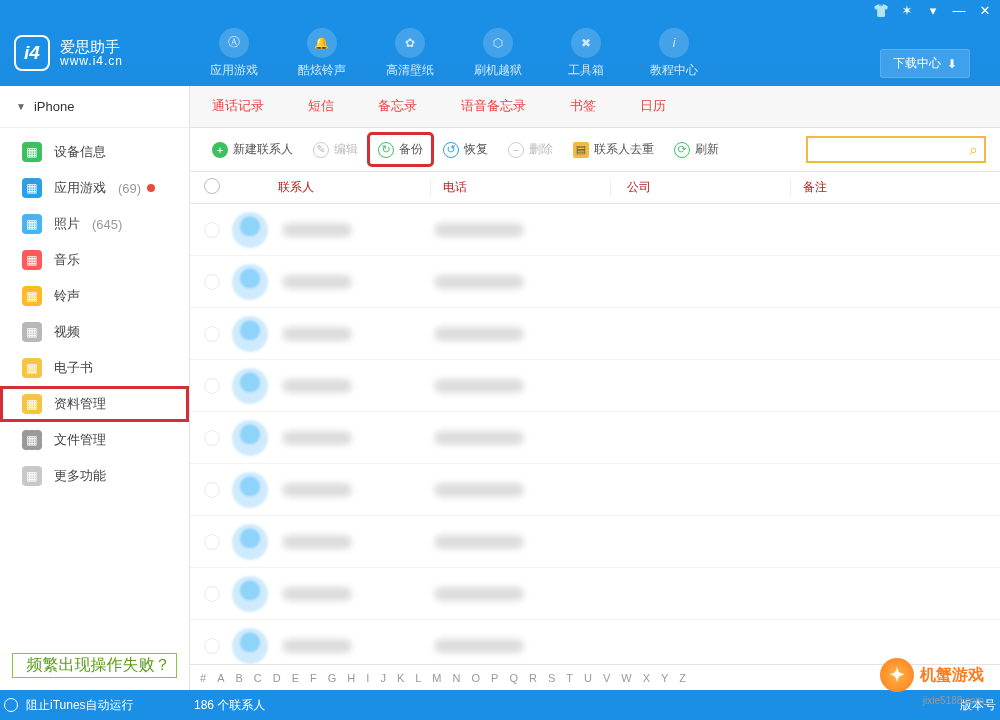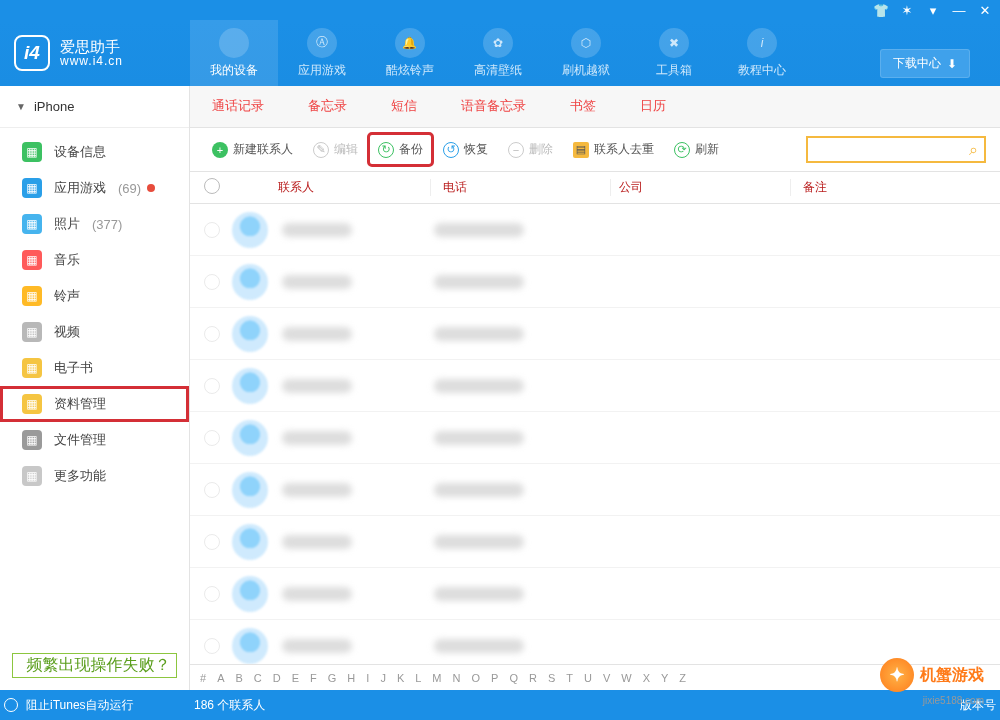--- a/index.html
+++ b/index.html
@@ -45,21 +45,21 @@
 .tool-btn .ic { width: 16px; height: 16px; border-radius: 50%; display:flex; align-items:center; justify-content:center; font-size:11px;}
 .tool-highlight { outline: 3px solid #d42f36; padding: 6px 8px; border-radius:2px;}
 .search { margin-left: auto; width: 180px; height: 27px; border: 2px solid #f5b93f; display: flex; align-items: center; padding: 0 6px; }
 .search input { border: none; outline: none; flex: 1; font-size: 12px; }
 
 .th-row { height: 32px; border-bottom: 1px solid #e3e3e3; display: flex; align-items: center; padding-left: 14px; font-size: 12px; color: #b91c1c;}
 .th-check { width: 26px;}
 .circ { width:16px; height:16px; border:1.5px solid #bbb; border-radius:50%; display:inline-block;}
 .col-contact { width: 200px; padding-left: 48px;}
 .col-phone { width: 180px; border-left:1px solid #eee; padding-left:12px;}
-.col-company { width: 180px; border-left:1px solid #eee; padding-left:8px;}
+.col-company { width: 180px; border-left:1px solid #eee; padding-left:16px;}
 .col-note { flex:1; border-left:1px solid #eee; padding-left:12px;}
 
 .rows { flex: 1; overflow: hidden; }
 .row { height: 52px; display: flex; align-items: center; padding-left: 14px; border-bottom: 1px solid #f2f2f2; }
 .row .circ { opacity:0.3;}
 .avatar { width: 36px; height: 36px; border-radius: 50%; background: radial-gradient(circle at 50% 40%, #8fd3fb 35%, #cfeafd 36%); margin-left: 12px; filter: blur(1px);}
 .blur-text { width: 70px; height: 14px; background: #ddd; border-radius: 7px; filter: blur(3px); margin-left: 14px;}
 .blur-phone { width: 90px; height: 14px; background: #ddd; border-radius: 7px; filter: blur(3px); margin-left: 82px;}
 
 .alpha { height: 26px; border-top: 1px solid #e3e3e3; display: flex; align-items: center; padding: 0 10px; gap: 11px; font-size: 11px; color: #999;}
@@ -87,24 +87,20 @@
 
 <div class="header">
   <div class="logo">
     <div class="logo-badge">i4</div>
     <div>
       <div class="logo-text">爱思助手</div>
       <div class="logo-sub">www.i4.cn</div>
     </div>
   </div>
   <div class="navbar">
-    <div class="nav-item active">
-        <div class="nav-icon"></div>
-        <span>我的设备</span>
-      </div>
     <div class="nav-item">
         <div class="nav-icon">Ⓐ</div>
         <span>应用游戏</span>
       </div>
     <div class="nav-item">
         <div class="nav-icon">🔔</div>
         <span>酷炫铃声</span>
       </div>
     <div class="nav-item">
         <div class="nav-icon">✿</div>
@@ -146,21 +142,21 @@
         </div>
         <div class="side-item">
           <span class="side-icon" style="background:#2a9fe8">▦</span>
           <span>应用游戏</span> 
           <span class="count">(69)</span>
           <span class="red-dot"></span>
         </div>
         <div class="side-item">
           <span class="side-icon" style="background:#46b4ee">▦</span>
           <span>照片</span> 
-          <span class="count">(377)</span>
+          <span class="count">(645)</span>
         </div>
         <div class="side-item">
           <span class="side-icon" style="background:#ff5a5a">▦</span>
           <span>音乐</span>
         </div>
         <div class="side-item">
           <span class="side-icon" style="background:#ffba26">▦</span>
           <span>铃声</span>
         </div>
         <div class="side-item">
@@ -183,22 +179,22 @@
           <span class="side-icon" style="background:#c8c8c8">▦</span>
           <span>更多功能</span>
         </div>
       </div>
     <div class="help-btn">频繁出现操作失败？</div>
   </div>
 
   <div class="main">
     <div class="tabs tabs-bg" id="tabs">
         <div class="tab">通话记录</div>
+        <div class="tab">短信</div>
         <div class="tab">备忘录</div>
-        <div class="tab">短信</div>
         <div class="tab">语音备忘录</div>
         <div class="tab">书签</div>
         <div class="tab">日历</div>
       </div>
 
     <div class="toolbar">
       <div class="tool-btn">
           <span class="ic" style="background:#3cc162;color:#fff">+</span>
           <span>新建联系人</span>
         </div>

